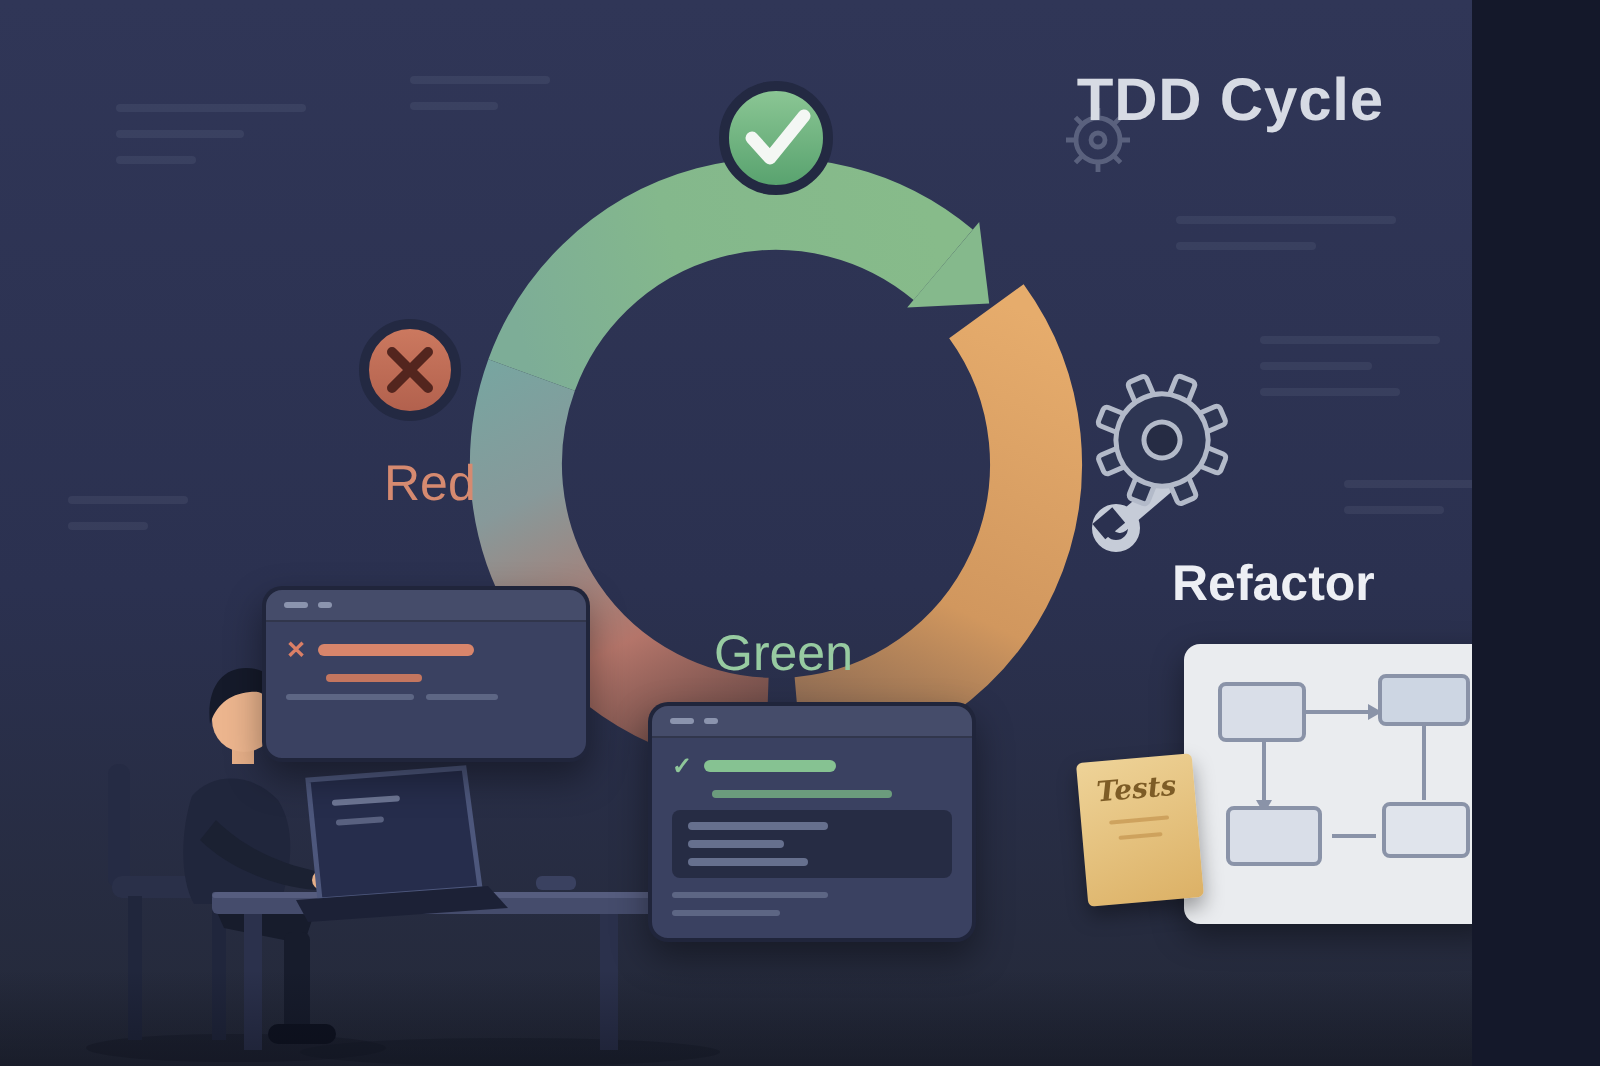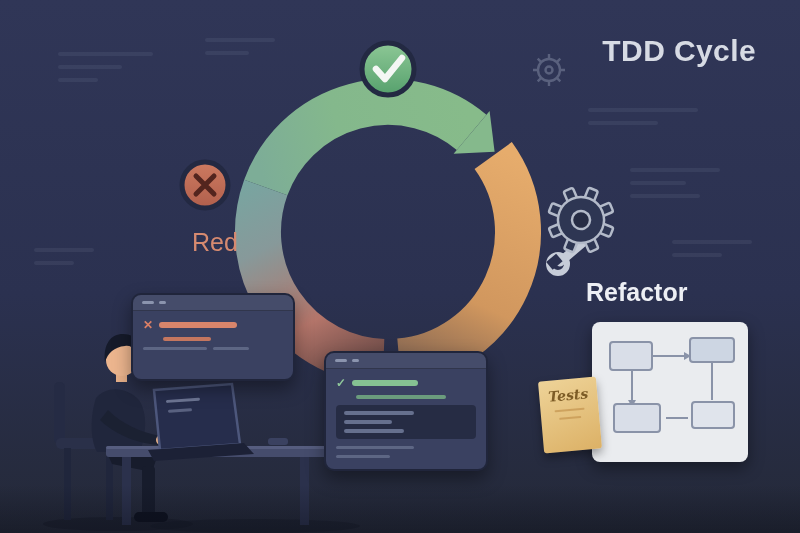--- a/index.html
+++ b/index.html
@@ -1,17 +1,17 @@
 <!DOCTYPE html>
 <html><head>
 <meta charset="utf-8">
 <style>
   html,body{margin:0;padding:0;background:#14182a;}
   .scene{
-    position:relative;width:800px;height:533px;overflow:hidden;
+    position:relative;width:736px;height:533px;overflow:hidden;
     font-family:"Liberation Sans",sans-serif;
     background:linear-gradient(180deg,#303657 0%,#2b3150 55%,#242938 100%);
   }
   .abs{position:absolute;}
   svg{display:block;}
 
   
   .deco{position:absolute;display:flex;flex-direction:column;gap:9px;}
   .deco i{display:block;height:4px;border-radius:2px;background:#aeb9d6;opacity:.09;}
 
@@ -188,20 +188,21 @@
       <g fill="none" stroke="#9aa3ba" stroke-width="2.4">
         <circle r="11"></circle>
         <circle r="3.5"></circle>
         <path d="M0 -16 V-11 M0 16 V11 M-16 0 H-11 M16 0 H11 M-11.3 -11.3 L-7.8 -7.8 M11.3 11.3 L7.8 7.8 M11.3 -11.3 L7.8 -7.8 M-11.3 11.3 L-7.8 7.8"></path>
       </g>
     </g>
   </svg>
 
   <div class="title">TDD Cycle</div>
   <div class="cycle-label label-red">Red</div>
+  <div class="cycle-label label-green">Green</div>
   <div class="cycle-label label-refactor">Refactor</div>
 
   <svg class="abs" style="left:0;top:0" width="800" height="533" viewBox="0 0 800 533">
     <ellipse cx="118" cy="524" rx="75" ry="7" fill="#161a28" opacity=".5"></ellipse>
     <ellipse cx="255" cy="526" rx="105" ry="7" fill="#161a28" opacity=".45"></ellipse>
 
     <g>
       <rect x="54" y="382" width="11" height="62" rx="5" fill="#252b44"></rect>
       <rect x="56" y="438" width="66" height="11" rx="5" fill="#2a3049"></rect>
       <rect x="64" y="448" width="7" height="72" fill="#20263c"></rect>

